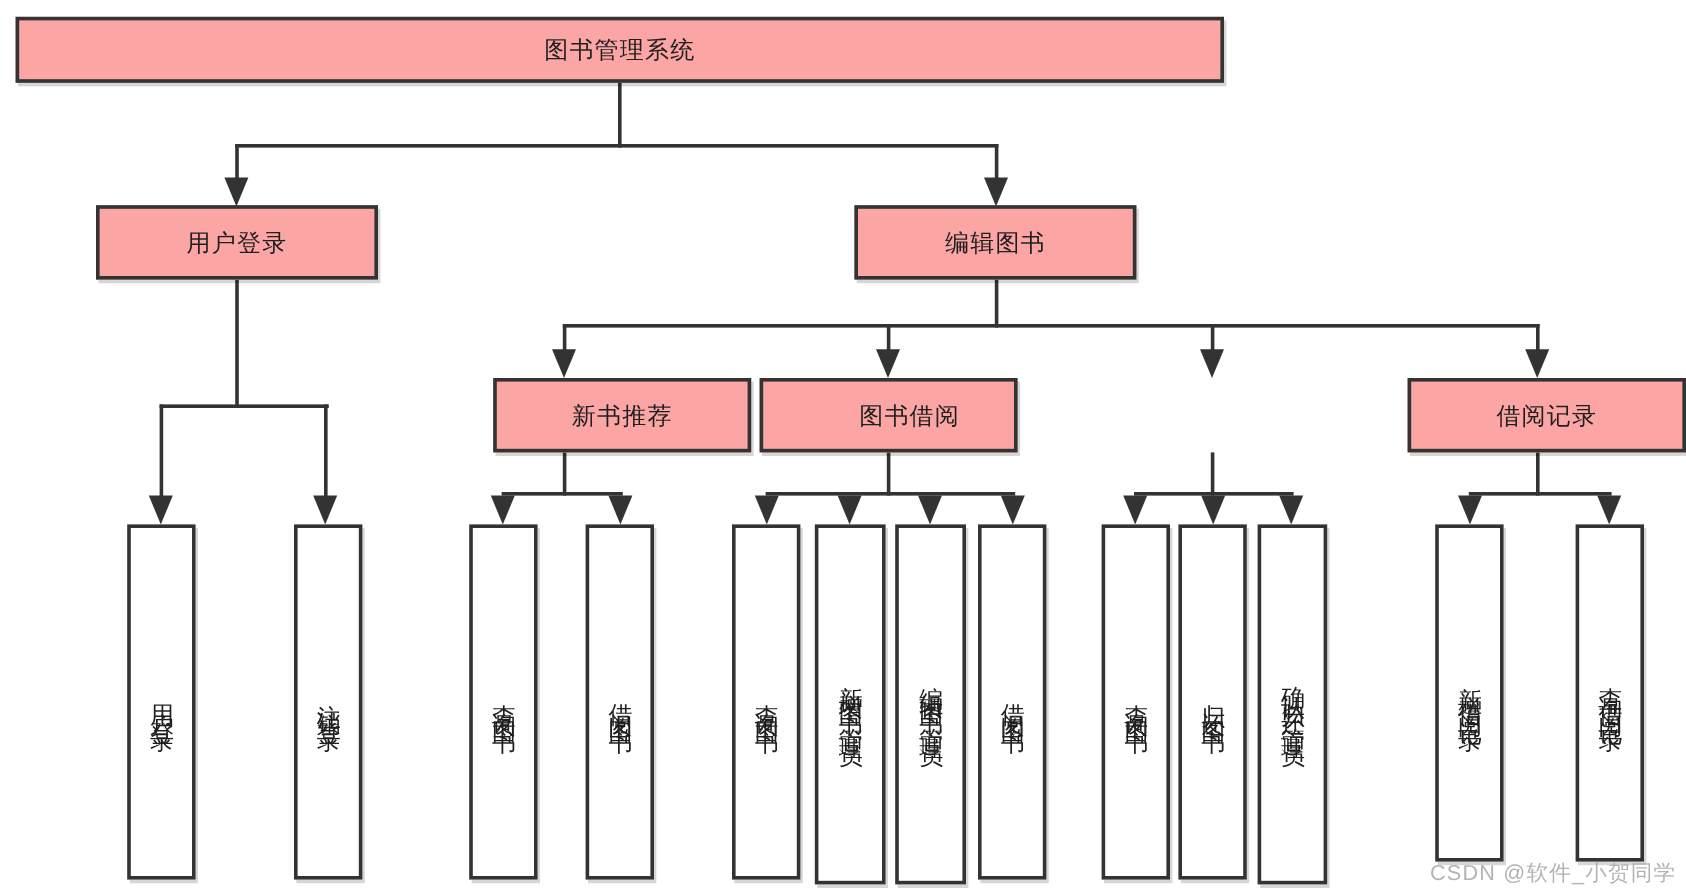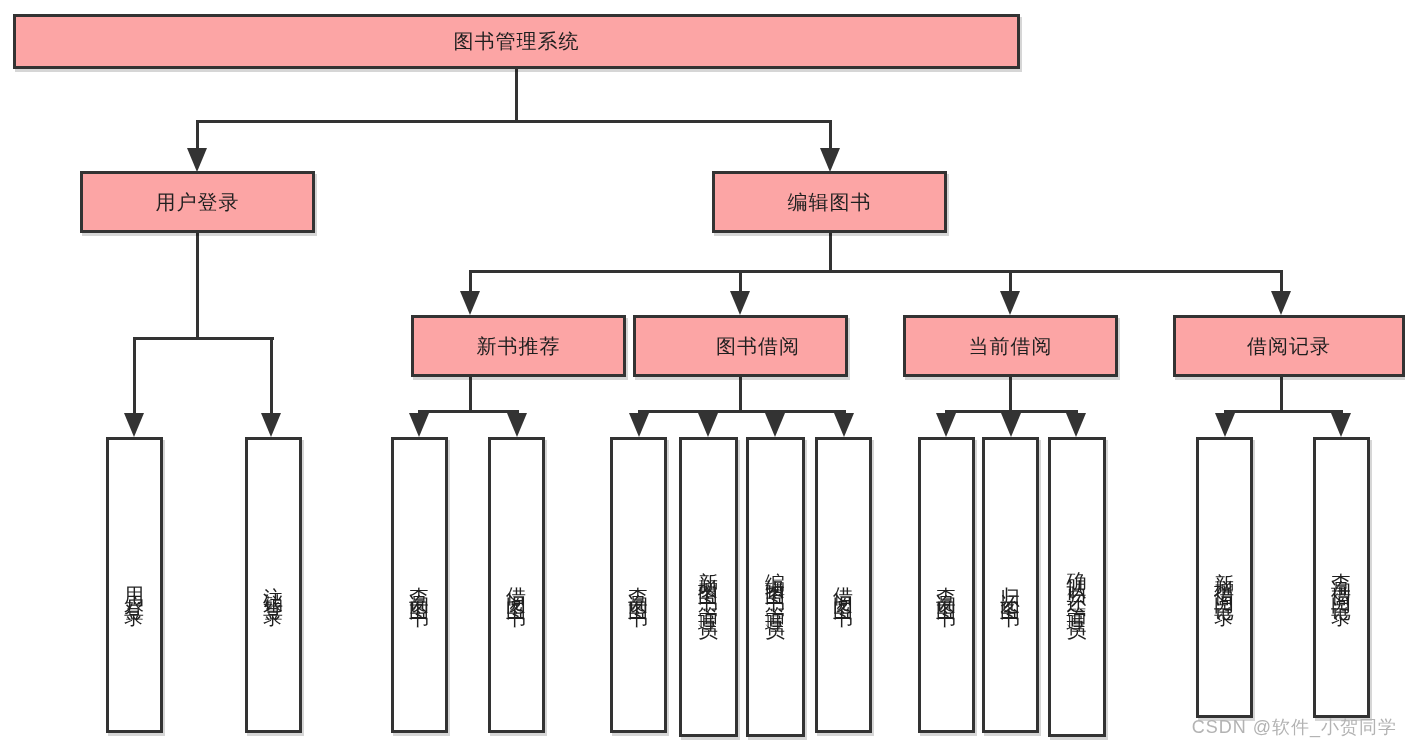--- a/index.html
+++ b/index.html
@@ -118,23 +118,20 @@
   <div class="arrow" style="left:730px; top:291px;"></div>
   <div class="arrow" style="left:1000px; top:291px;"></div>
   <div class="arrow" style="left:1271px; top:291px;"></div>
 
   <div class="node" style="left:363px; top:315px; width:215px; height:62px;margin-left:48px;">
     <span>新书推荐</span>
   </div>
   <div class="node" style="left:633px; top:315px; width:215px; height:62px;padding-left:35px;">
     <span>图书借阅</span>
   </div>
-  <div class="node" style="left:903px; top:315px; width:215px; height:62px;">
-    <span>当前借阅</span>
-  </div>
   <div class="node" style="left:1173px; top:315px; width:232px; height:62px;">
     <span>借阅记录</span>
   </div>
 
   <div class="vline" style="left:469px; top:377px; height:36px;"></div>
   <div class="hline" style="left:418px; top:410px; width:101px;"></div>
   <div class="arrow" style="left:409px; top:413px;"></div>
   <div class="arrow" style="left:507px; top:413px;"></div>
 
   <div class="vline" style="left:739px; top:377px; height:36px;"></div>

